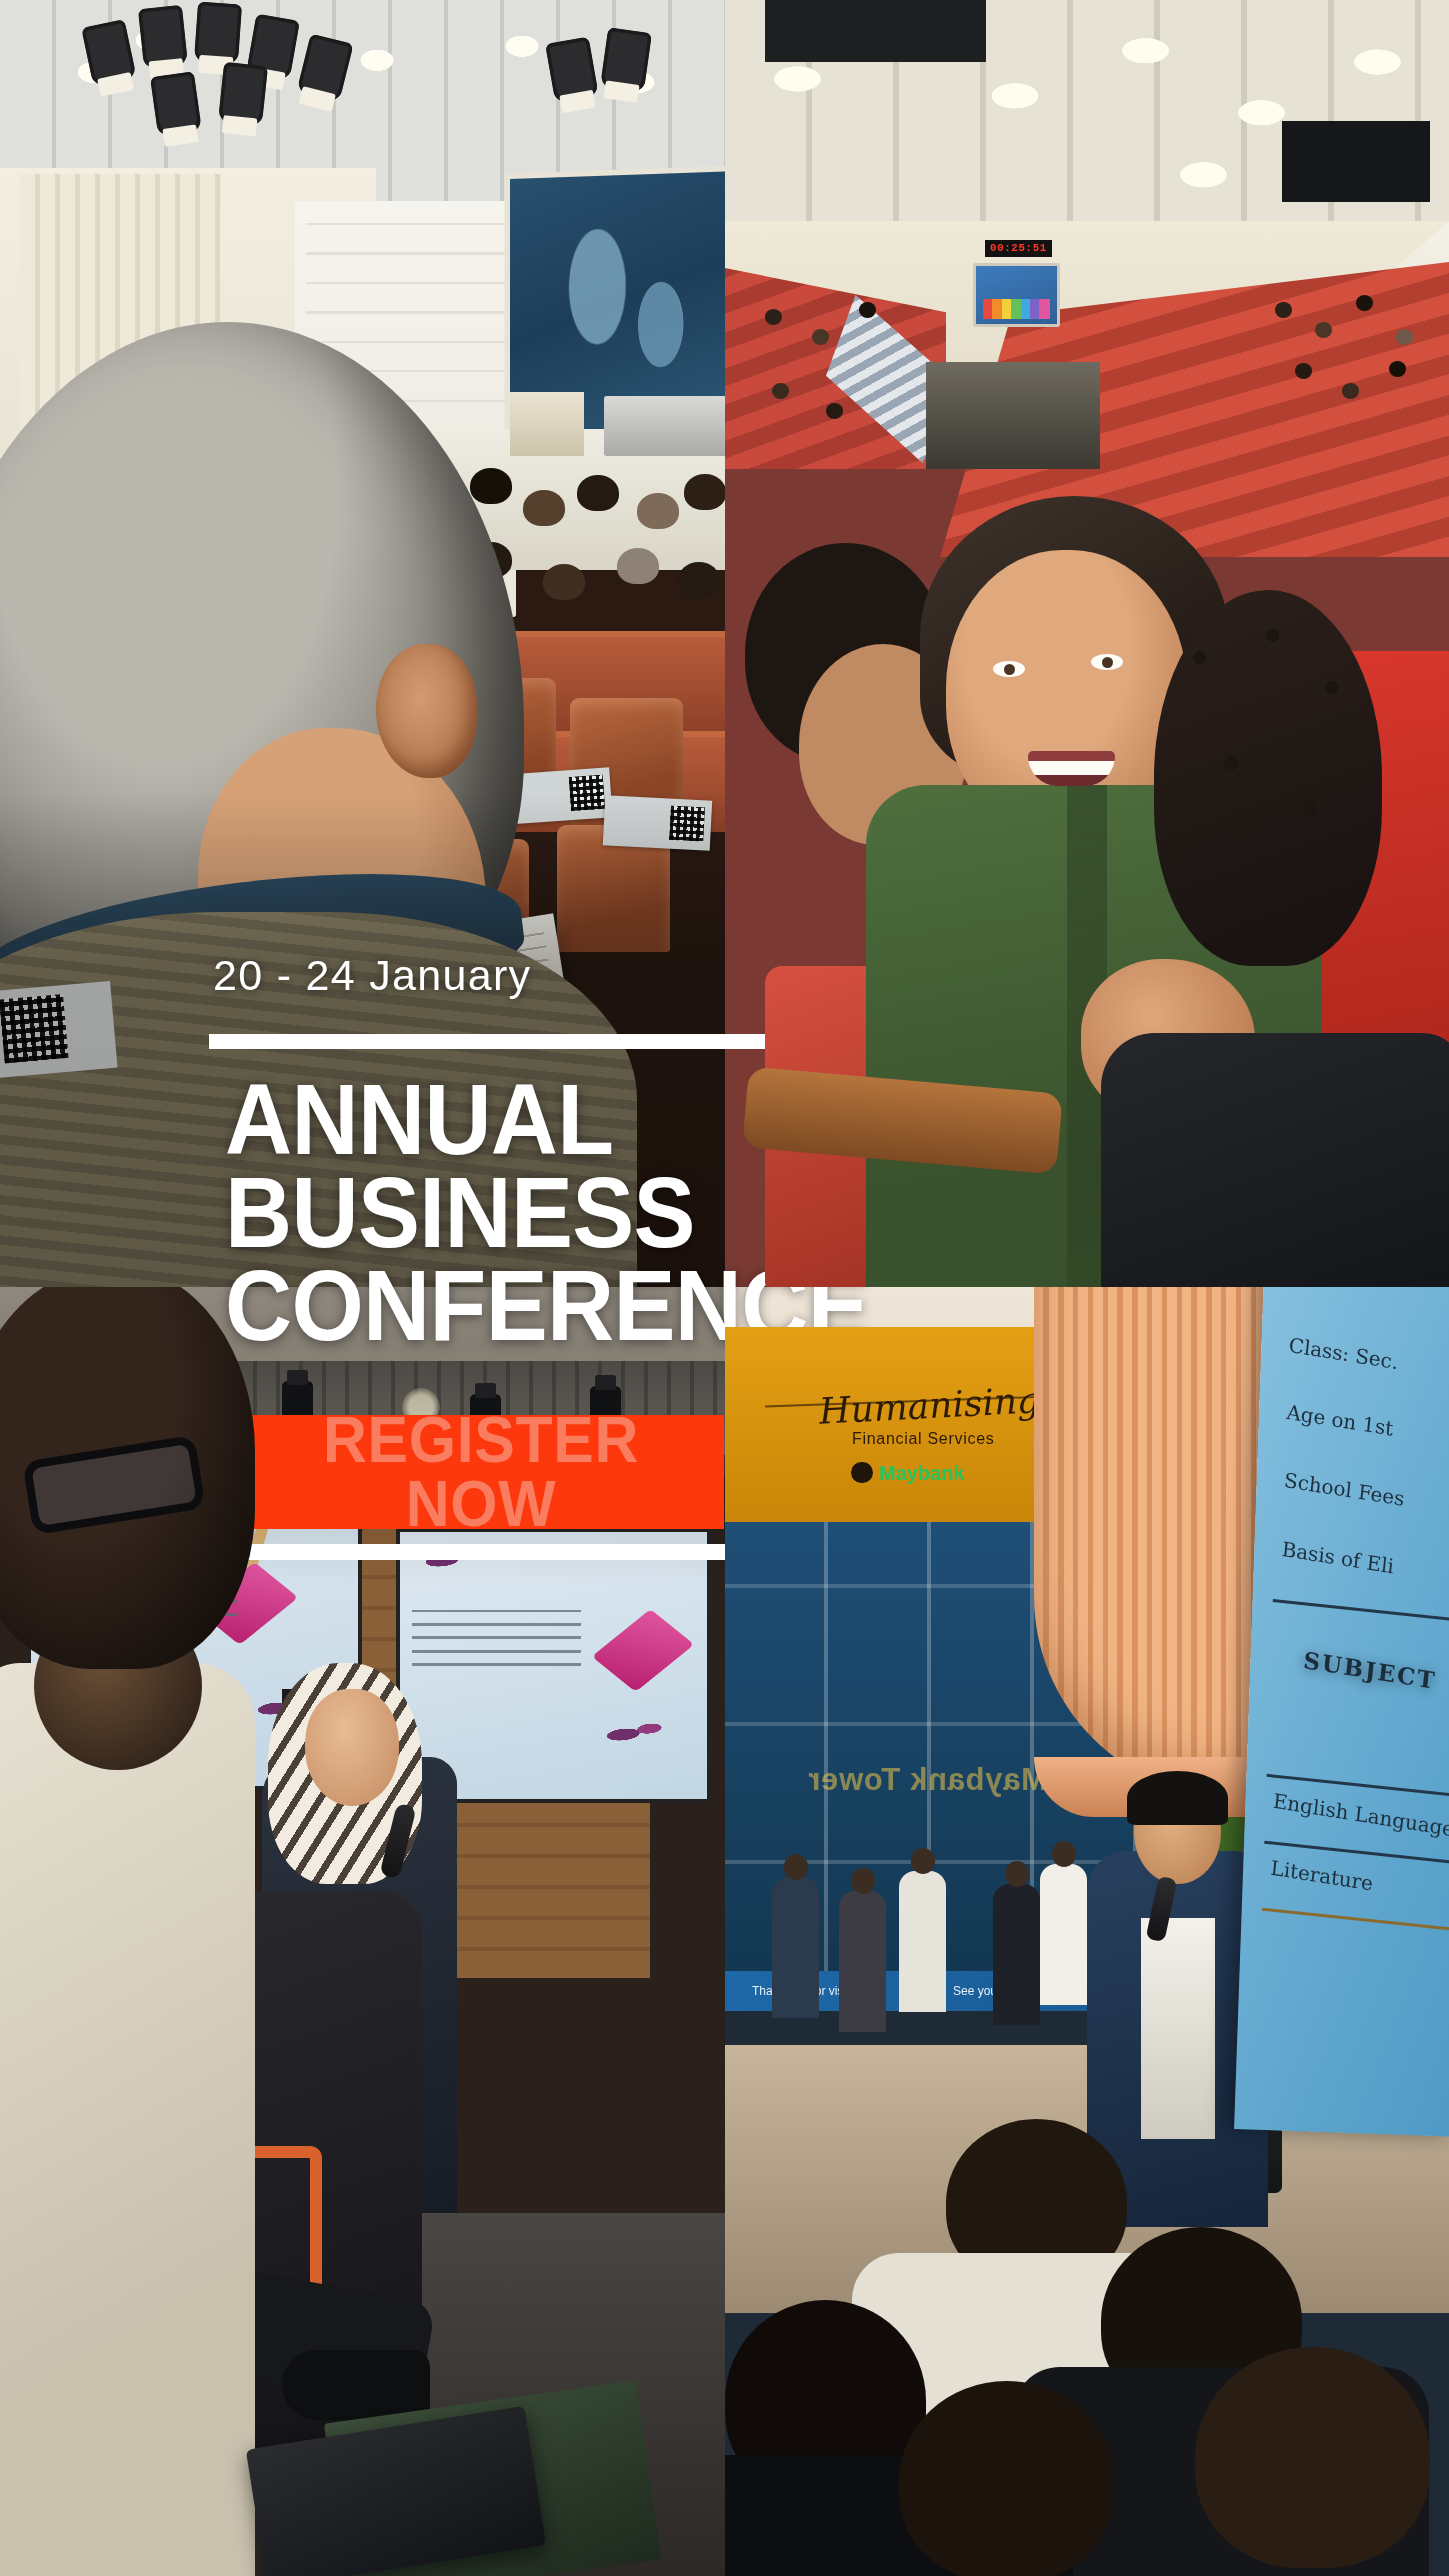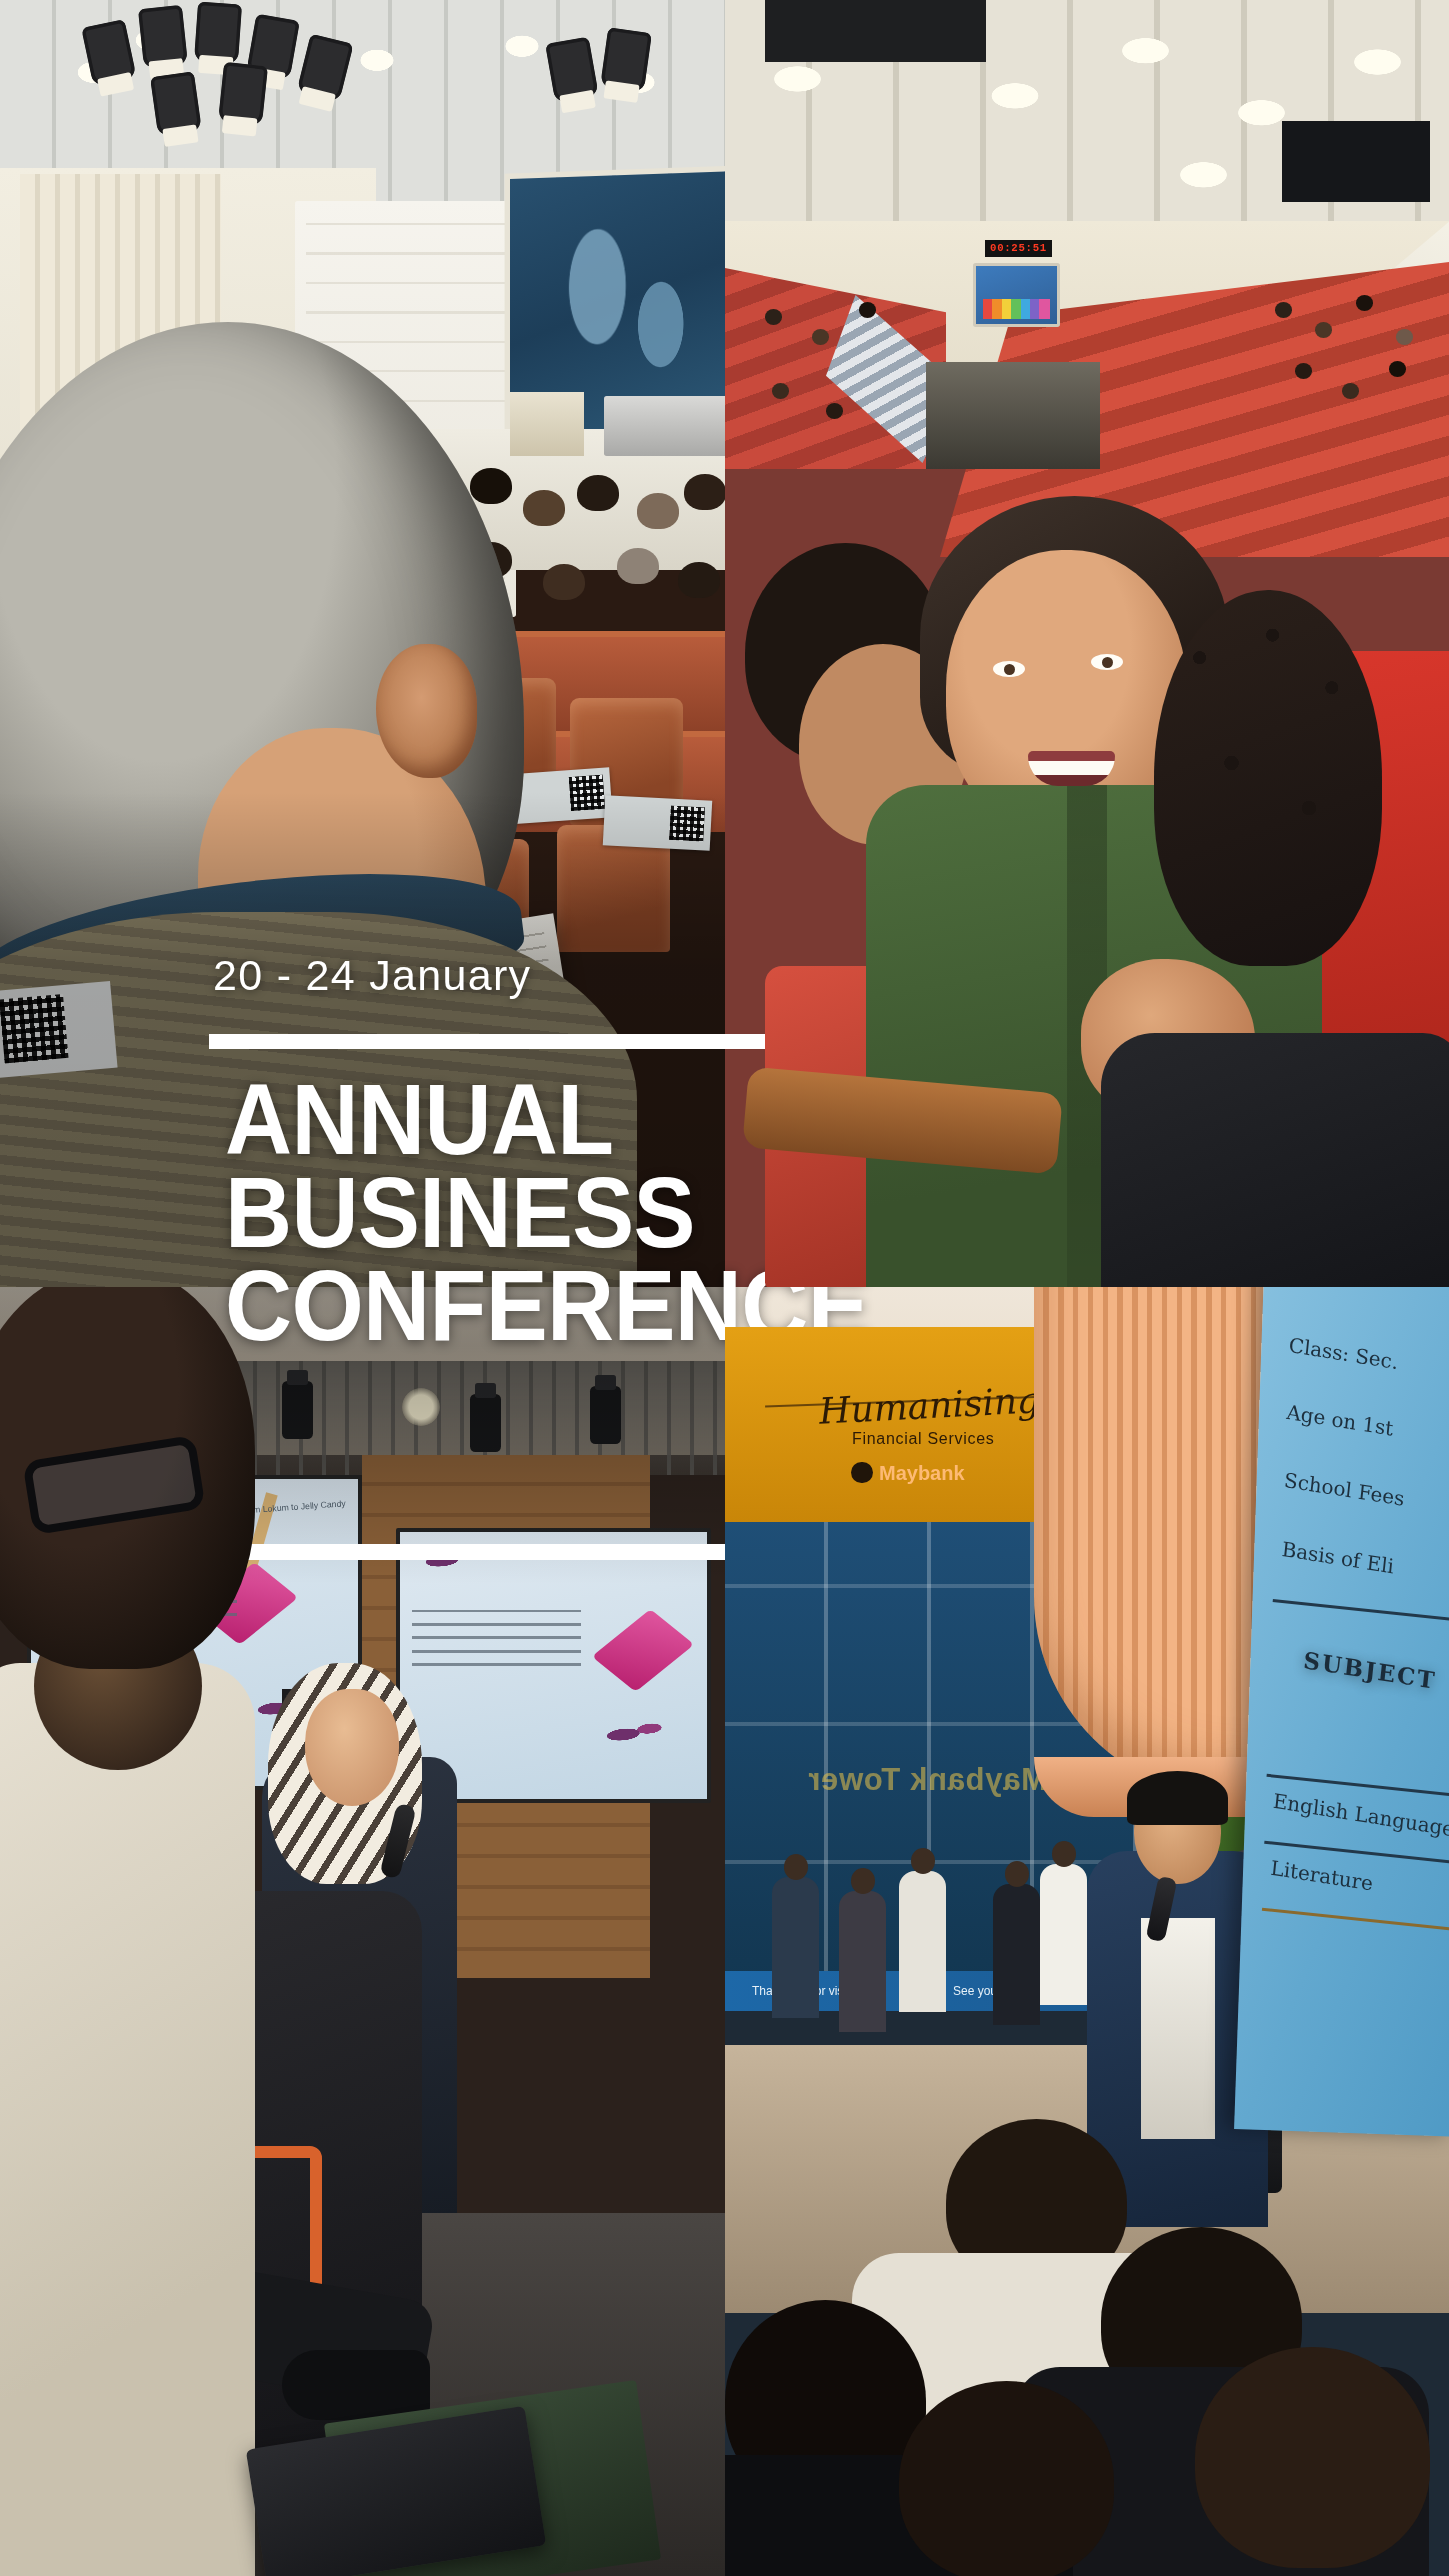--- a/index.html
+++ b/index.html
@@ -537,21 +537,21 @@
     font:italic 400 36px/1 "DejaVu Serif", serif; color:#2b1a06;
     transform:rotate(-3deg); z-index:4;
   }
   .q4 .ysign-sub{
     position:absolute; left:127px; top:144px;
     font:400 16px/1 "Liberation Sans",sans-serif; color:#2b1a06;
     letter-spacing:0.7px; z-index:4;
   }
   .q4 .ysign-brand{
     position:absolute; left:154px; top:176px;
-    font:700 20px/1 "Liberation Sans",sans-serif; color:#fdba74; z-index:4;
+    font:700 20px/1 "Liberation Sans",sans-serif; color:#22c55e; z-index:4;
   }
   .q4 .ysign-brand:before{
     content:""; position:absolute; left:-28px; top:-1.3px; width:21.5px; height:21.5px;
     border-radius:50%; background:#20150a;
   }
   .q4 .ysign-rule{
     position:absolute; left:40px; top:113px; width:309px; height:2px;
     background:#3a2409; transform:rotate(-2deg); z-index:4; opacity:.7;
   }
   .q4 .canopy{
@@ -991,18 +991,21 @@
     <div class="date">20 - 24 January</div>
 
     <div class="rule-top"></div>
 
     <div class="title">
       <span>ANNUAL</span>
       <span>BUSINESS</span>
       <span>CONFERENCE</span>
     </div>
 
+    <button class="cta">
+      <span class="cta-label">REGISTER NOW</span>
+    </button>
 
     <div class="rule-bottom"></div>
   </div>
 
 </div>
 
 
 </body></html>

